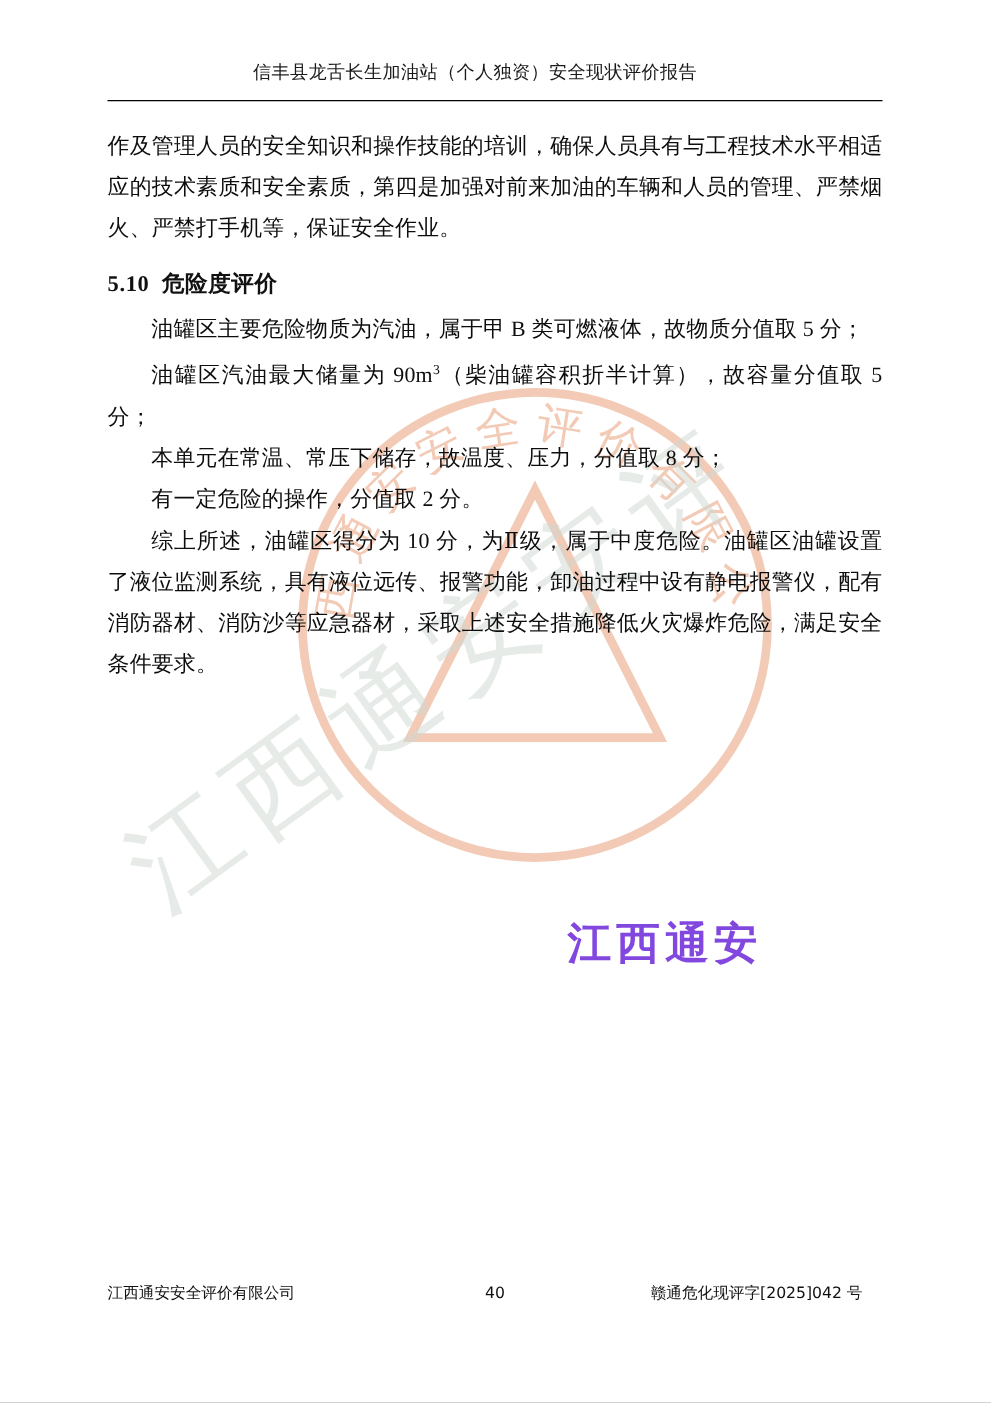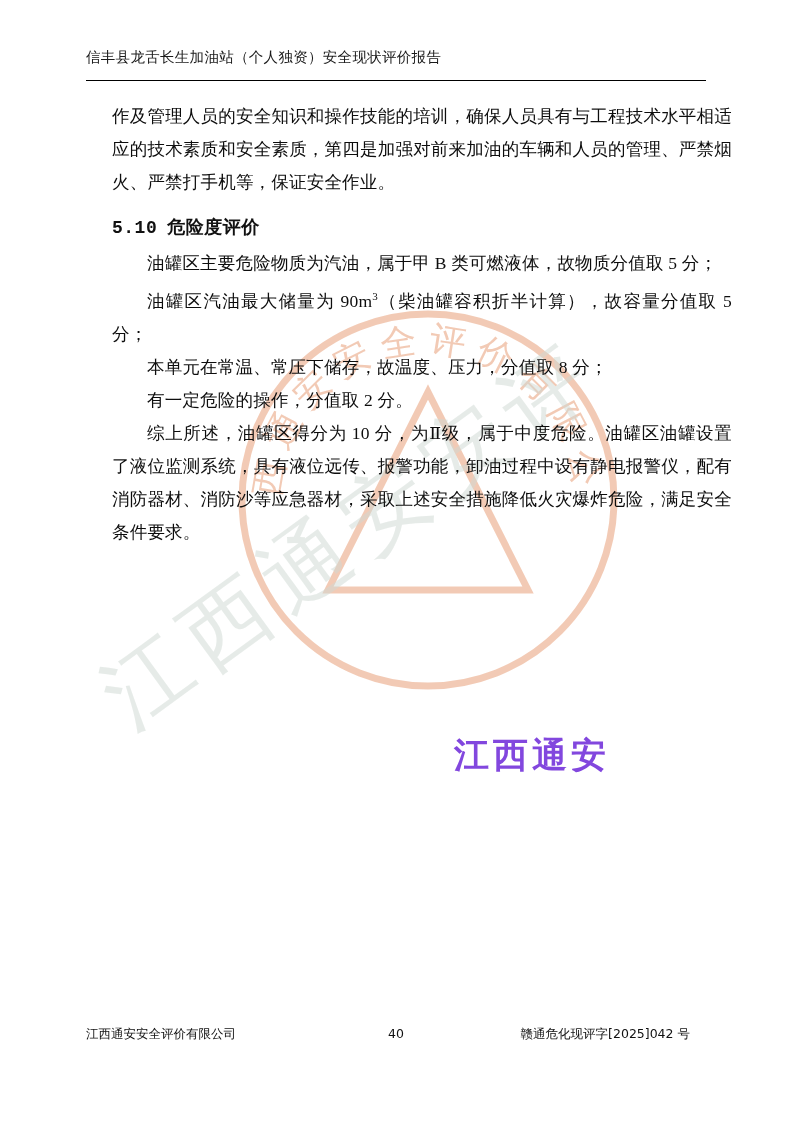--- a/index.html
+++ b/index.html
@@ -58,24 +58,24 @@
     letter-spacing: 4px;
     color: #6d28d9;
     text-align: right;
     line-height: 110px;
     white-space: nowrap;
   }
 
   
   .header {
     position: absolute;
-    left: 86px;
+    left: 70px;
     top: 48px;
     width: 620px;
-    text-align: left;
+    text-align: center;
     z-index: 2;
   }
   .header-title {
     font-family: "DejaVu Sans", sans-serif;
     font-size: 14.5px;
     color: #1a1a1a;
     letter-spacing: 0.3px;
     white-space: nowrap;
   }
   .header-rule {
@@ -88,35 +88,34 @@
     z-index: 2;
   }
 
   
   .content {
     position: absolute;
     left: 86px;
     top: 100px;
     width: 620px;
     z-index: 2;
-    margin-left: 26px;
   }
   p.para {
     margin: 0;
     font-size: 17.5px;
     line-height: 33px;
     color: #0d0d0d;
     text-align: justify;
     text-justify: inter-ideograph;
     letter-spacing: 0.2px;
   }
   p.indent { text-indent: 2em; }
   .heading {
     margin: 16px 0 8px 0;
-    font-family: Liberation Mono, monospace;
+    font-family: Liberation Serif, serif;
     font-weight: bold;
     font-size: 18px;
     color: #111;
     letter-spacing: 0.5px;
   }
   .heading .num { margin-right: 10px; }
   sup {
     font-size: 11px;
     vertical-align: super;
   }

